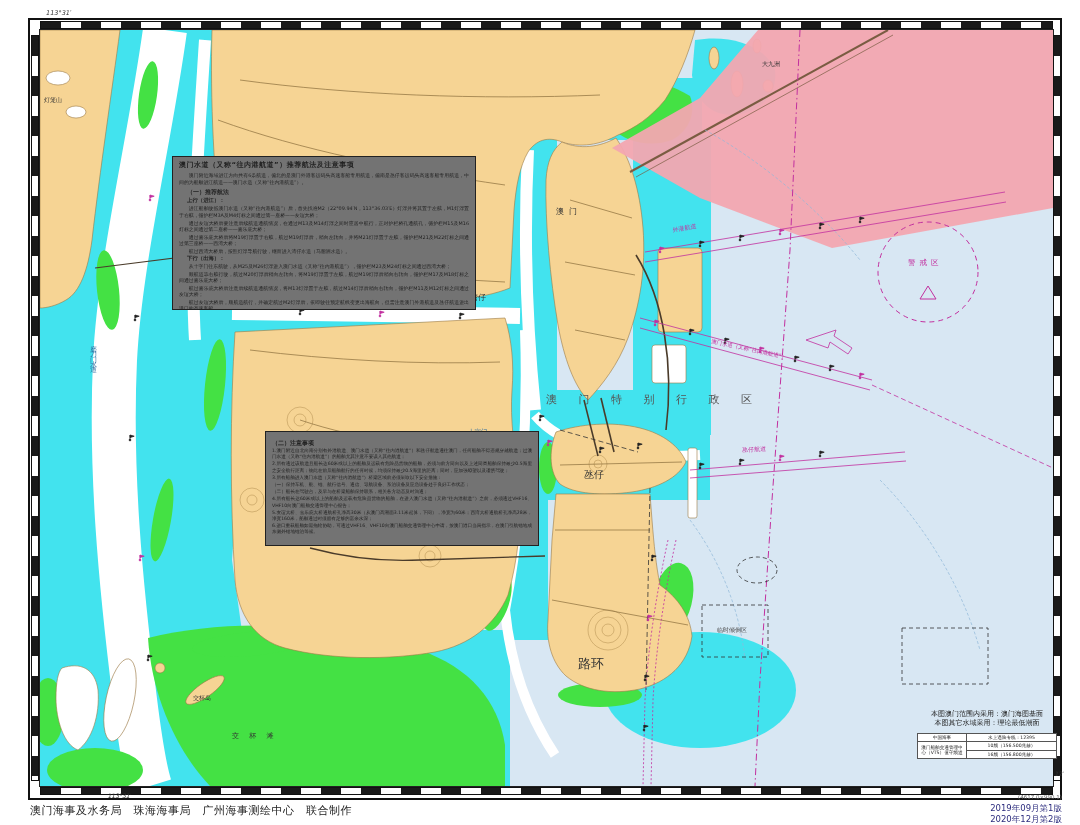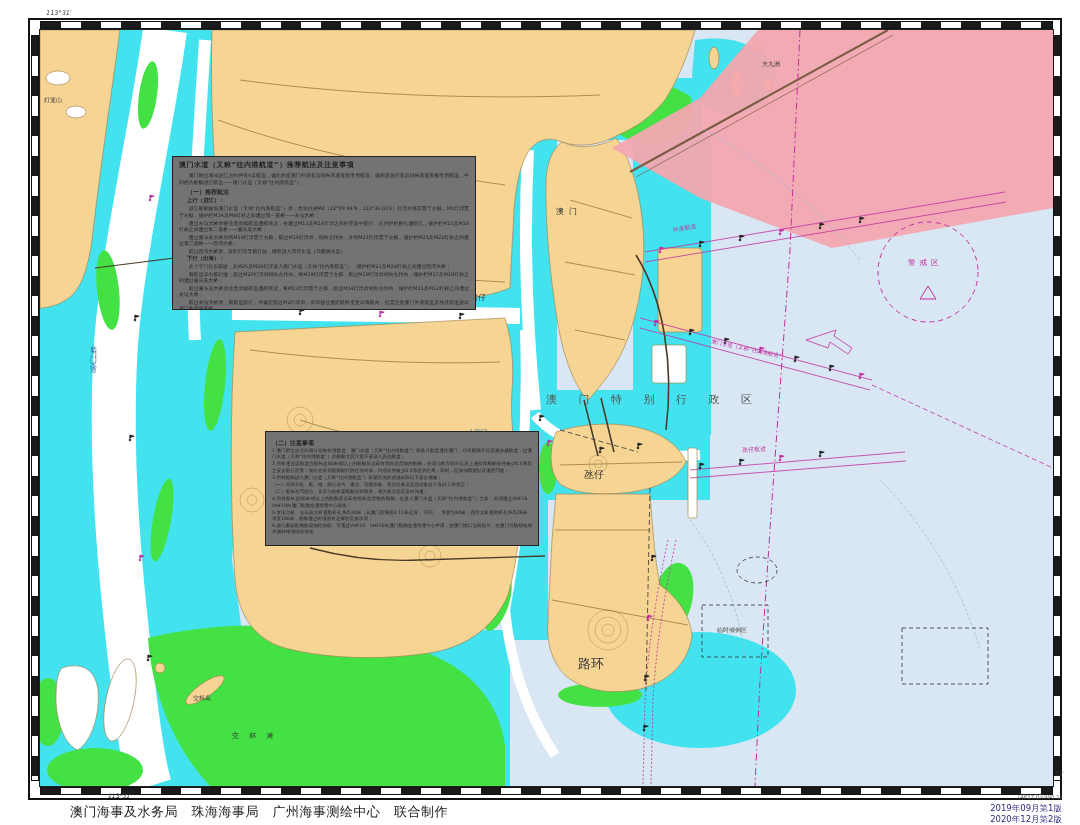--- a/index.html
+++ b/index.html
@@ -36,22 +36,22 @@
   .mlabel{position:absolute;z-index:4;white-space:nowrap;pointer-events:none;
           transform-origin:left top;}
   
   .datum{position:absolute;left:902px;top:710px;width:170px;z-index:6;text-align:center;
          font-size:7px;line-height:1.35;color:#222;}
   .ctable{margin:4px auto 0 auto;border-collapse:collapse;width:140px;}
   .ctable td{border:1px solid #555;font-size:4.6px;line-height:1.2;padding:1px 2px;
              text-align:center;color:#222;background:#fff;}
   .ctable td.lbl{width:44px;}
   
-  .credits{position:absolute;left:30px;top:803px;font-size:13px;letter-spacing:.5px;
-           color:#222;z-index:8;margin-left:40px;}
+  .credits{position:absolute;left:30px;top:803px;font-size:11px;letter-spacing:.5px;
+           color:#222;z-index:8;}
   .editions{position:absolute;left:930px;top:803px;width:132px;text-align:right;
             font-size:8.5px;line-height:1.3;color:#2c2c7e;z-index:8;}
   .plotnote{position:absolute;left:990px;top:794px;width:72px;text-align:right;
             font-size:5.5px;color:#666;z-index:8;}
   .corner{position:absolute;font-size:6.5px;color:#333;z-index:8;font-style:italic;}
 </style>
 </head>
 <body>
 
 <div class="page">
@@ -423,20 +423,39 @@
   <div class="mlabel" style="left:717px;top:626px;font-size:6px;color:#444;">临时倾倒区</div>
   <div class="mlabel" style="left:762px;top:60px;font-size:6px;color:#333;">大九洲</div>
   <div class="mlabel" style="left:44px;top:96px;font-size:6px;color:#333;">灯笼山</div>
   <div class="mlabel" style="left:88px;top:340px;font-size:7px;letter-spacing:5px;color:#2e6da0;writing-mode:vertical-rl;">磨刀门水道</div>
   <div class="mlabel" style="left:330px;top:303px;font-size:6.5px;letter-spacing:3px;color:#2e6da0;">洪湾水道</div>
   <div class="mlabel" style="left:468px;top:428px;font-size:6.5px;color:#2e6da0;">十字门</div>
   <div class="mlabel" style="left:672px;top:226px;font-size:6px;color:#c2309f;transform:rotate(-9deg);">外港航道</div>
   <div class="mlabel" style="left:712px;top:338px;font-size:5.5px;color:#c2309f;transform:rotate(12deg);">澳门水道（又称“往内港航道”）</div>
   <div class="mlabel" style="left:742px;top:446px;font-size:6px;color:#c2309f;transform:rotate(-3deg);">氹仔航道</div>
 
+  <div class="datum">
+    <div>本图澳门范围内采用：澳门海图基面</div>
+    <div>本图其它水域采用：理论最低潮面</div>
+    <table class="ctable">
+      <tbody>
+          <tr>
+        <td class="lbl">中国海事</td>
+        <td>水上遇险专线：12395</td>
+      </tr>
+      <tr>
+        <td class="lbl" rowspan="2">澳门船舶交通管理中心（VTS）值守频道</td>
+        <td>10频（156.500兆赫）</td>
+      </tr>
+      <tr>
+        <td>16频（156.800兆赫）</td>
+      </tr>
+    </tbody>
+      </table>
+  </div>
 
   <div class="corner" style="left:46px;top:9px;">113°31′</div>
   <div class="corner" style="left:108px;top:792px;font-size:6px;">113°31′</div>
   <div class="corner" style="left:1055px;top:770px;font-size:6px;">12′</div>
 
   <div class="plotnote">(4617.0×990.1)</div>
   <div class="credits">澳门海事及水务局　珠海海事局　广州海事测绘中心　联合制作</div>
   <div class="editions">
     <div>2019年09月第1版</div>
     <div>2020年12月第2版</div>

